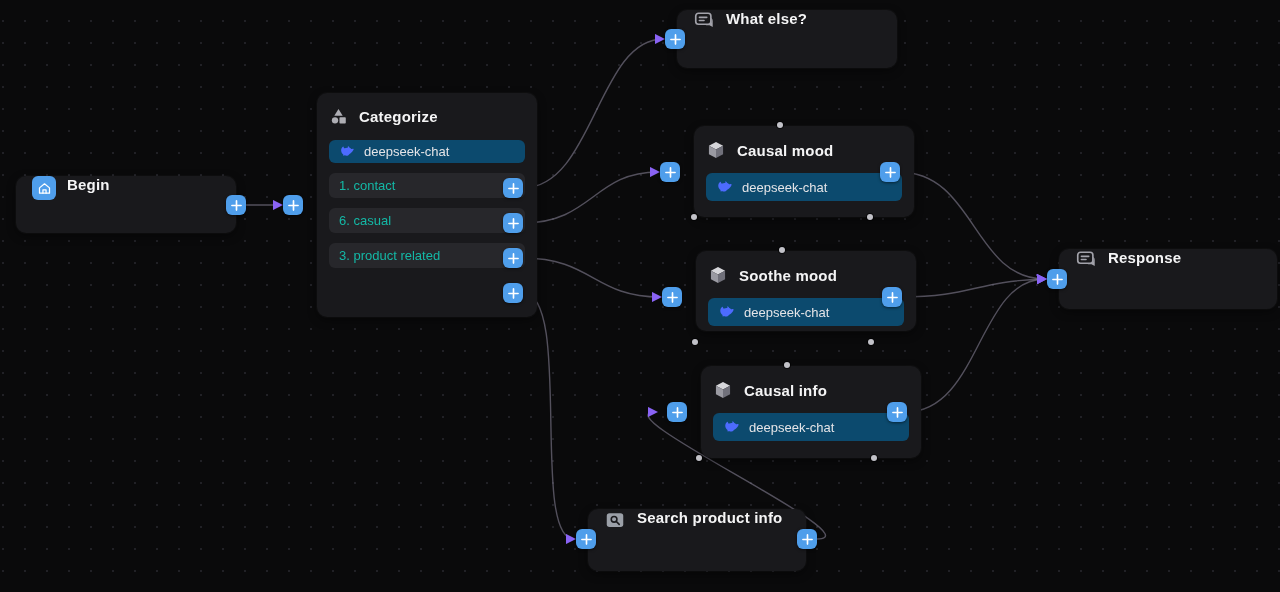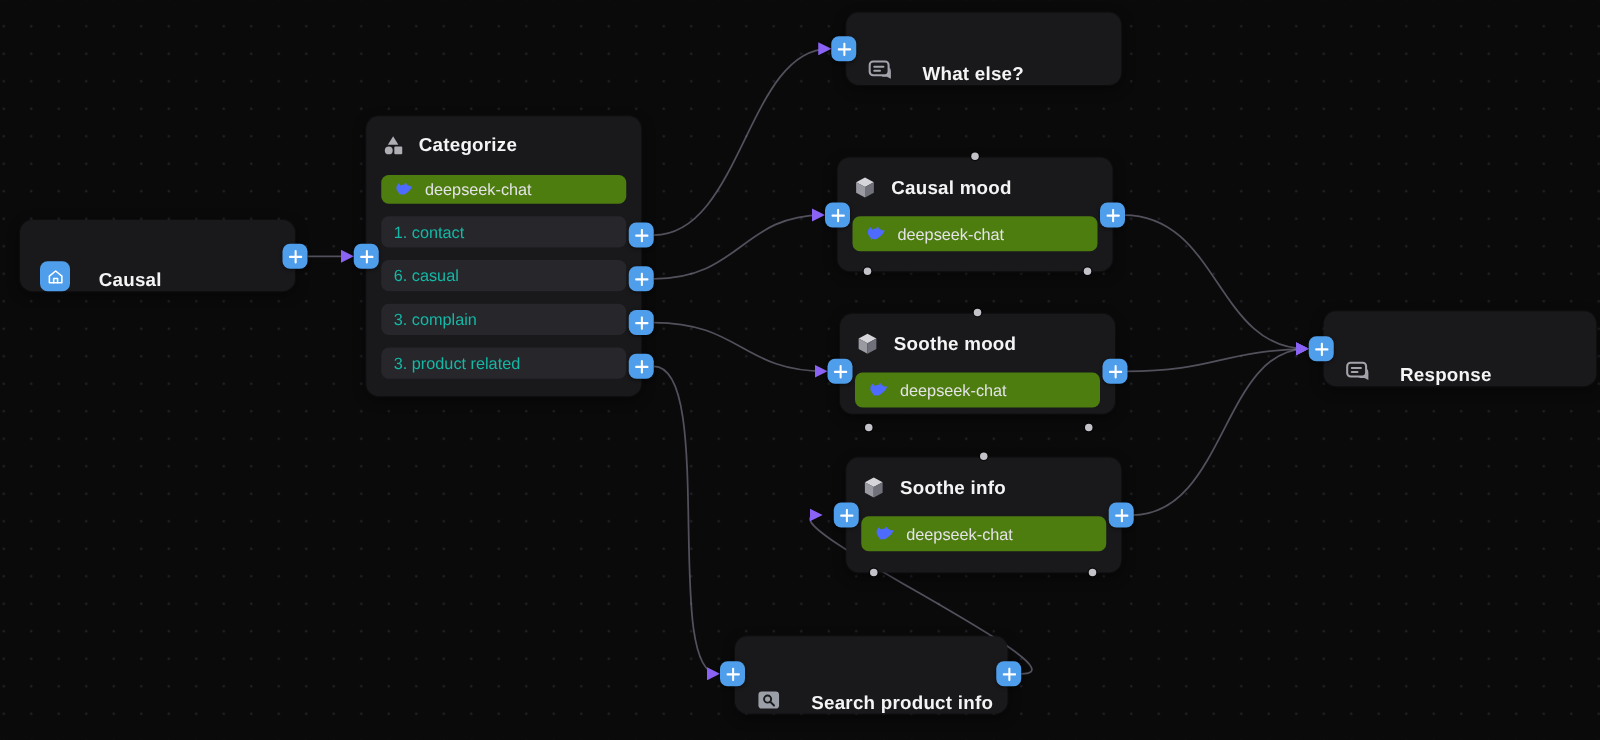--- a/index.html
+++ b/index.html
@@ -9,26 +9,26 @@
     background-image:radial-gradient(circle,#212126 1px,transparent 1.3px);
     background-size:22px 22px;background-position:14px 10px;
     font-family:"Liberation Sans","DejaVu Sans",sans-serif;
   }
   .edges{position:absolute;left:0;top:0;z-index:1;pointer-events:none;}
   .node{
     position:absolute;z-index:2;background:#19191c;border-radius:10px;
     box-shadow:0 0 0 1px rgba(255,255,255,.025),0 3px 10px rgba(0,0,0,.45);
     box-sizing:border-box;
   }
-  .node.simple{display:flex;align-items:flex-end;gap:23px;padding:0 16px;}
+  .node.simple{display:flex;align-items:flex-start;gap:11px;padding:0 16px;}
   .node .hdr{display:flex;align-items:center;gap:11px;}
-  .node.llm{padding:14px 12px 12px 12px;}
+  .node.llm{padding:14px 12px 12px 12px;margin-left:24px;}
   .title{color:#f4f4f5;font-size:15px;font-weight:700;letter-spacing:.2px;white-space:nowrap;}
   .pill{
-    background:#4d7c0f;border-radius:6px;height:28px;display:flex;align-items:center;
+    background:#0c4a6e;border-radius:6px;height:28px;display:flex;align-items:center;
     gap:9px;padding:0 10px;margin-top:13px;
   }
   .pill.small{height:23px;margin-top:14px;}
   .pill-label{color:#e4e4e7;font-size:13px;white-space:nowrap;}
   .cat-item{
     background:#27272b;border-radius:6px;height:25px;display:flex;align-items:center;
     padding:0 10px;margin-top:10px;color:#14b8a6;font-size:13px;white-space:nowrap;
   }
   .begin-icon-box{
     width:24px;height:24px;border-radius:6px;background:#4f9eeb;
@@ -69,41 +69,40 @@
     </g>
   </svg>
 
   <div class="node simple" style="left:16px;top:176px;width:220px;height:57px;">
     <span class="begin-icon-box">
       <svg class="ic" width="15" height="15" viewBox="0 0 24 24" fill="none" stroke="#ffffff" stroke-width="2" stroke-linecap="round" stroke-linejoin="round">
         <path d="M4 11 L12 4.5 L20 11 V19.5 H4 Z"></path>
           <path d="M9.5 19.5 V14 H14.5 V19.5"></path>
       </svg>
     </span>
-    <span class="title">Causal</span>
+    <span class="title">Begin</span>
   </div>
 
   <div class="node llm" style="left:293px;top:93px;width:220px;height:224px;">
     <div class="hdr">
       <svg class="ic" width="19" height="19" viewBox="0 0 24 24">
         <path d="M12 2.5 L17.3 11 L6.7 11 Z" fill="#aeaeb4"></path>
         <circle cx="7.6" cy="16.8" r="4" fill="#aeaeb4"></circle>
         <rect x="13.2" y="12.8" width="8" height="8" rx="1" fill="#aeaeb4"></rect>
       </svg>
       <span class="title">Categorize</span>
     </div>
     <div class="pill small">
       <svg class="ic" width="16" height="16" viewBox="0 0 24 24">
         <path fill="#4d6bfe" d="M21.8 7.4c-.2-.2-.6-.3-.9-.2-.5.2-1 .3-1.5.2-.6 0-1.2-.3-1.7-.8-.5-.5-1.1-.8-1.8-.9-.3-1-.9-1.8-1.8-2.3-.3-.2-.7 0-.8.3-.2.6-.2 1.3 0 1.9-1.5-.3-3.1 0-4.4.8-.4.2-.7.2-1-.1-.6-.5-1-1.2-1.2-2-.1-.4-.6-.5-.9-.2C4 5.5 3 7.7 3.2 10c.2 2.3 1.4 4.3 3.2 5.7-.1.6 0 1.2.2 1.8.1.3.5.4.8.2l1-.9c1.2.6 2.5.8 3.8.7 1-.1 1.9-.6 2.6-1.4.6-.7 1.4-1.3 2.2-1.8 2.1-1.3 3.7-3.2 4.8-5.5.2-.5.2-1.1 0-1.4z"></path>
       </svg>
       <span class="pill-label">deepseek-chat</span>
     </div>
     <div class="cat-item">1. contact</div>
     <div class="cat-item">6. casual</div>
-    <div class="cat-item">3. complain</div>
     <div class="cat-item">3. product related</div>
   </div>
 
   <div class="node simple" style="left:677px;top:10px;width:220px;height:58px;">
     <svg class="ic" width="22" height="22" viewBox="0 0 24 24">
       <rect x="3" y="3.5" width="16.5" height="12" rx="3" fill="none" stroke="#a3a3ab" stroke-width="1.8"></rect>
       <line x1="7" y1="8" x2="15" y2="8" stroke="#a3a3ab" stroke-width="1.8" stroke-linecap="round"></line>
       <line x1="7" y1="11.5" x2="12" y2="11.5" stroke="#a3a3ab" stroke-width="1.8" stroke-linecap="round"></line>
       <path d="M12 15.5 h5 a3 3 0 0 0 3-3 v-4 a4.5 4.5 0 0 1 1.5 3.5 v6.5 l-3.5 -1.8 h-3.5 z" fill="#a3a3ab"></path>
     </svg>
@@ -144,21 +143,21 @@
     </div>
   </div>
 
   <div class="node llm" style="left:677px;top:366px;width:220px;height:92px;">
     <div class="hdr">
       <svg class="ic" width="20" height="20" viewBox="0 0 24 24">
         <polygon points="12,2.5 20.5,7 12,11.5 3.5,7" fill="#d6d6da"></polygon>
         <polygon points="3.5,7 12,11.5 12,21.5 3.5,17" fill="#9a9aa2"></polygon>
         <polygon points="20.5,7 12,11.5 12,21.5 20.5,17" fill="#70707a"></polygon>
       </svg>
-      <span class="title">Soothe info</span>
+      <span class="title">Causal info</span>
     </div>
     <div class="pill">
       <svg class="ic" width="17" height="17" viewBox="0 0 24 24">
         <path fill="#4d6bfe" d="M21.8 7.4c-.2-.2-.6-.3-.9-.2-.5.2-1 .3-1.5.2-.6 0-1.2-.3-1.7-.8-.5-.5-1.1-.8-1.8-.9-.3-1-.9-1.8-1.8-2.3-.3-.2-.7 0-.8.3-.2.6-.2 1.3 0 1.9-1.5-.3-3.1 0-4.4.8-.4.2-.7.2-1-.1-.6-.5-1-1.2-1.2-2-.1-.4-.6-.5-.9-.2C4 5.5 3 7.7 3.2 10c.2 2.3 1.4 4.3 3.2 5.7-.1.6 0 1.2.2 1.8.1.3.5.4.8.2l1-.9c1.2.6 2.5.8 3.8.7 1-.1 1.9-.6 2.6-1.4.6-.7 1.4-1.3 2.2-1.8 2.1-1.3 3.7-3.2 4.8-5.5.2-.5.2-1.1 0-1.4z"></path>
       </svg>
       <span class="pill-label">deepseek-chat</span>
     </div>
   </div>
 
   <div class="node simple" style="left:588px;top:509px;width:218px;height:62px;">

